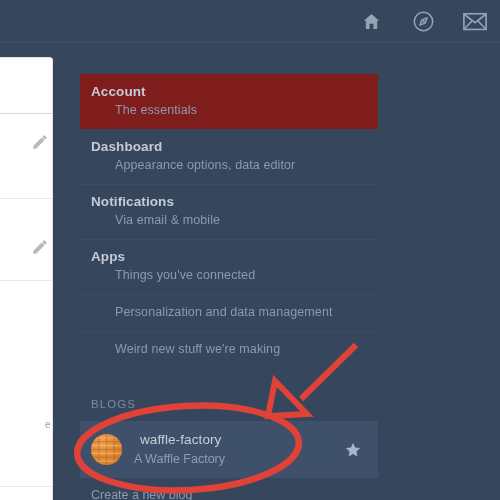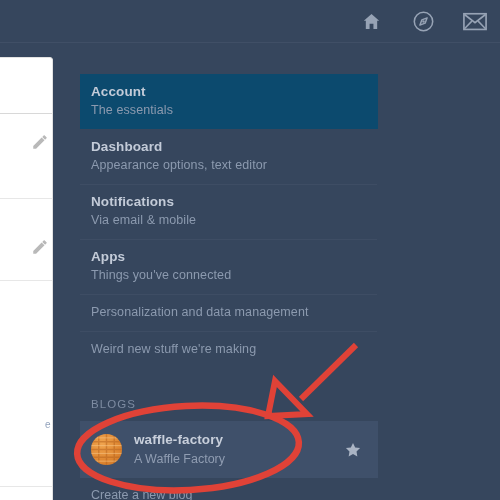--- a/index.html
+++ b/index.html
@@ -89,21 +89,21 @@
     width: 298px;
     z-index: 20;
   }
   .menu-item {
     position: relative;
     padding: 9px 0 10px 11px;
     box-sizing: border-box;
     cursor: pointer;
   }
   .menu-item.selected {
-    background: #0c4a6e;
+    background: #7f1d1d;
   }
   .menu-item.has-divider::before {
     content: "";
     position: absolute;
     left: 0;
     top: 0;
     width: 297px;
     height: 1px;
     background: #3e4d64;
   }
@@ -113,20 +113,21 @@
     color: #c3cbd8;
     line-height: 18px;
     letter-spacing: 0.1px;
   }
   .mi-sub {
     font-size: 12.5px;
     color: #8c9aaf;
     line-height: 17px;
     margin-top: 1px;
     letter-spacing: 0.1px;
+    margin-left: 24px;
   }
 
   
   #blogs-section {
     position: absolute;
     left: 80px;
     top: 396px;
     width: 298px;
     z-index: 20;
   }
@@ -161,24 +162,25 @@
   #blog-avatar .waffle-grid {
     position: absolute;
     left: 0; top: 0; right: 0; bottom: 0;
   }
   #blog-text {
     margin-left: 12px;
     flex: 1 1 auto;
   }
   #blog-name {
     font-size: 13.5px;
-    font-weight: bold;
+    font-weight: normal;
     color: #c8cfdb;
     line-height: 18px;
     letter-spacing: 0.1px;
+    margin-left: 6px;
   }
   #blog-desc {
     font-size: 12.5px;
     color: #909db2;
     line-height: 17px;
     margin-top: 2px;
   }
   #blog-star {
     margin-right: 16px;
     flex: 0 0 auto;
@@ -252,21 +254,21 @@
 
 <div id="settings-menu">
 
   <div class="menu-item selected">
     <div class="mi-title">Account</div>
     <div class="mi-sub">The essentials</div>
   </div>
 
   <div class="menu-item">
     <div class="mi-title">Dashboard</div>
-    <div class="mi-sub">Appearance options, text editor</div>
+    <div class="mi-sub">Appearance options, data editor</div>
   </div>
 
   <div class="menu-item has-divider">
     <div class="mi-title">Notifications</div>
     <div class="mi-sub">Via email &amp; mobile</div>
   </div>
 
   <div class="menu-item has-divider">
     <div class="mi-title">Apps</div>
     <div class="mi-sub">Things you've connected</div>

